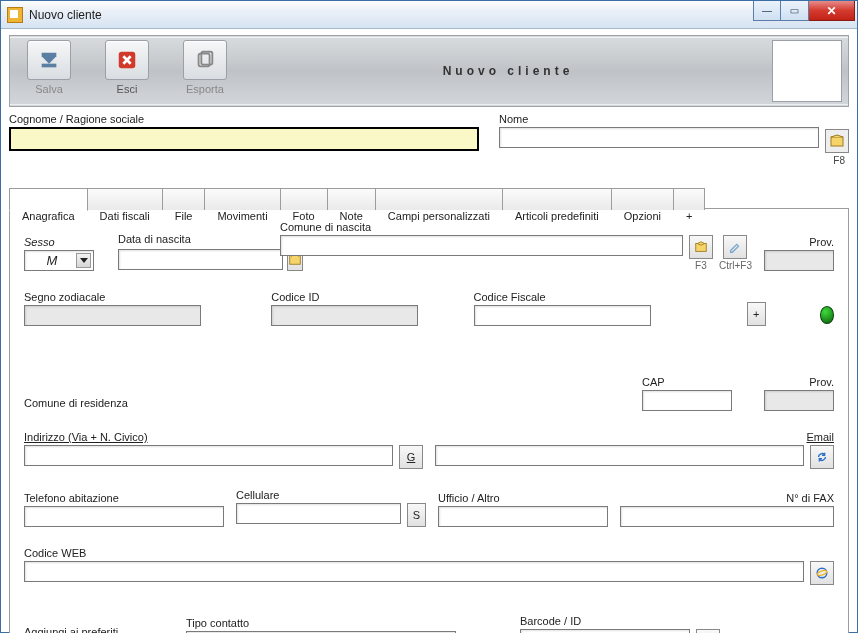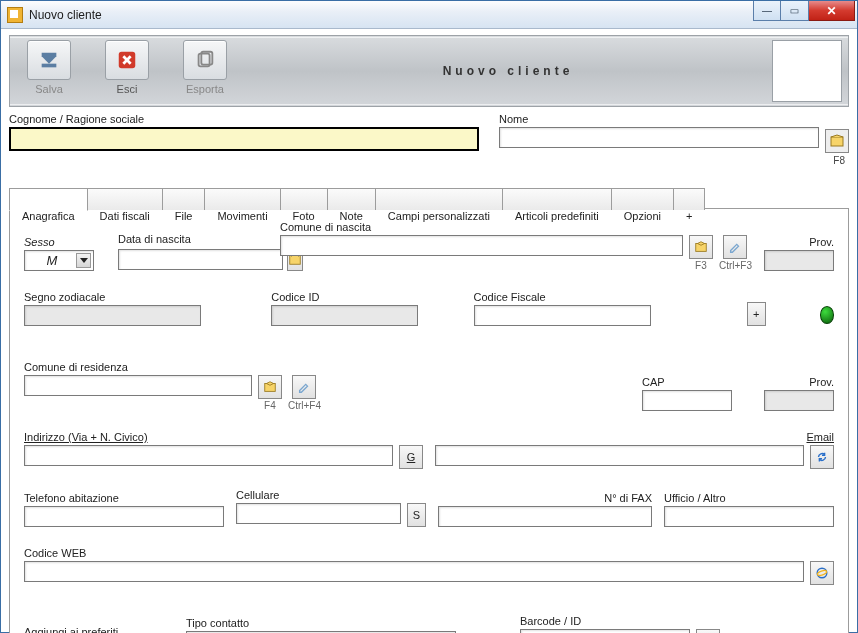--- a/index.html
+++ b/index.html
@@ -211,40 +211,20 @@
         <div style="flex:1;"></div>
         <div class="smallbtn" style="margin-bottom:0;">
             <span>+</span>
           </div>
         <span class="status-dot" style="margin-left:6px; margin-bottom:2px;"></span>
       </div>
 
       <div class="row" style="margin-bottom:20px;">
         <div class="grp" style="flex:1; max-width:470px;">
           <span class="lbl">Comune di residenza</span>
-          <div style="display:flex;gap:6px;align-items:flex-start;">
-            <input class="txt" style="flex: 1 1 0%;">
-            <div style="text-align:center;">
-              <div class="smallbtn">
-                <svg viewBox="0 0 16 16">
-                    <rect x="2" y="4" width="12" height="9" fill="#f7d469" stroke="#9a7a22"></rect>
-                    <path d="M8 2l-4 2 4 2 4-2z" fill="#f7d469" stroke="#9a7a22"></path>
-                  </svg>
-              </div>
-              <div class="sublbl">F4</div>
-            </div>
-            <div style="text-align:center;">
-              <div class="smallbtn">
-                <svg viewBox="0 0 16 16">
-                    <path d="M3 12l7-7 2 2-7 7H3z" fill="none" stroke="#7aa6cf" stroke-width="1.5"></path>
-                  </svg>
-              </div>
-              <div class="sublbl">Ctrl+F4</div>
-            </div>
-          </div>
         </div>
         <div style="flex:1;"></div>
         <div class="grp" style="width:90px;margin-top:30px;">
           <span class="lbl">CAP</span>
           <input class="txt" style="">
         </div>
         <div class="grp" style="width:70px; margin-left:20px;">
           <span class="lbl right">Prov.</span>
           <div class="readonly"></div>
         </div>
@@ -281,26 +261,26 @@
         </div>
         <div class="grp" style="width:190px;">
           <span class="lbl">Cellulare</span>
           <div style="display:flex;gap:6px;">
             <input class="txt" style="flex: 1 1 0%;">
             <div class="smallbtn">
                 <span>S</span>
               </div>
           </div>
         </div>
+        <div class="grp" style="width:170px;">
+          <span class="lbl">Ufficio / Altro</span>
+          <input class="txt" style="">
+        </div>
         <div class="grp" style="flex:1;">
           <span class="lbl right">N° di FAX</span>
-          <input class="txt" style="">
-        </div>
-        <div class="grp" style="width:170px;">
-          <span class="lbl">Ufficio / Altro</span>
           <input class="txt" style="">
         </div>
       </div>
 
       <div class="row" style="margin-bottom:30px;">
         <div class="grp" style="flex:1;">
           <span class="lbl">Codice WEB</span>
           <div style="display:flex;gap:6px;">
             <input class="txt" style="flex: 1 1 0%;">
             <div class="smallbtn">

